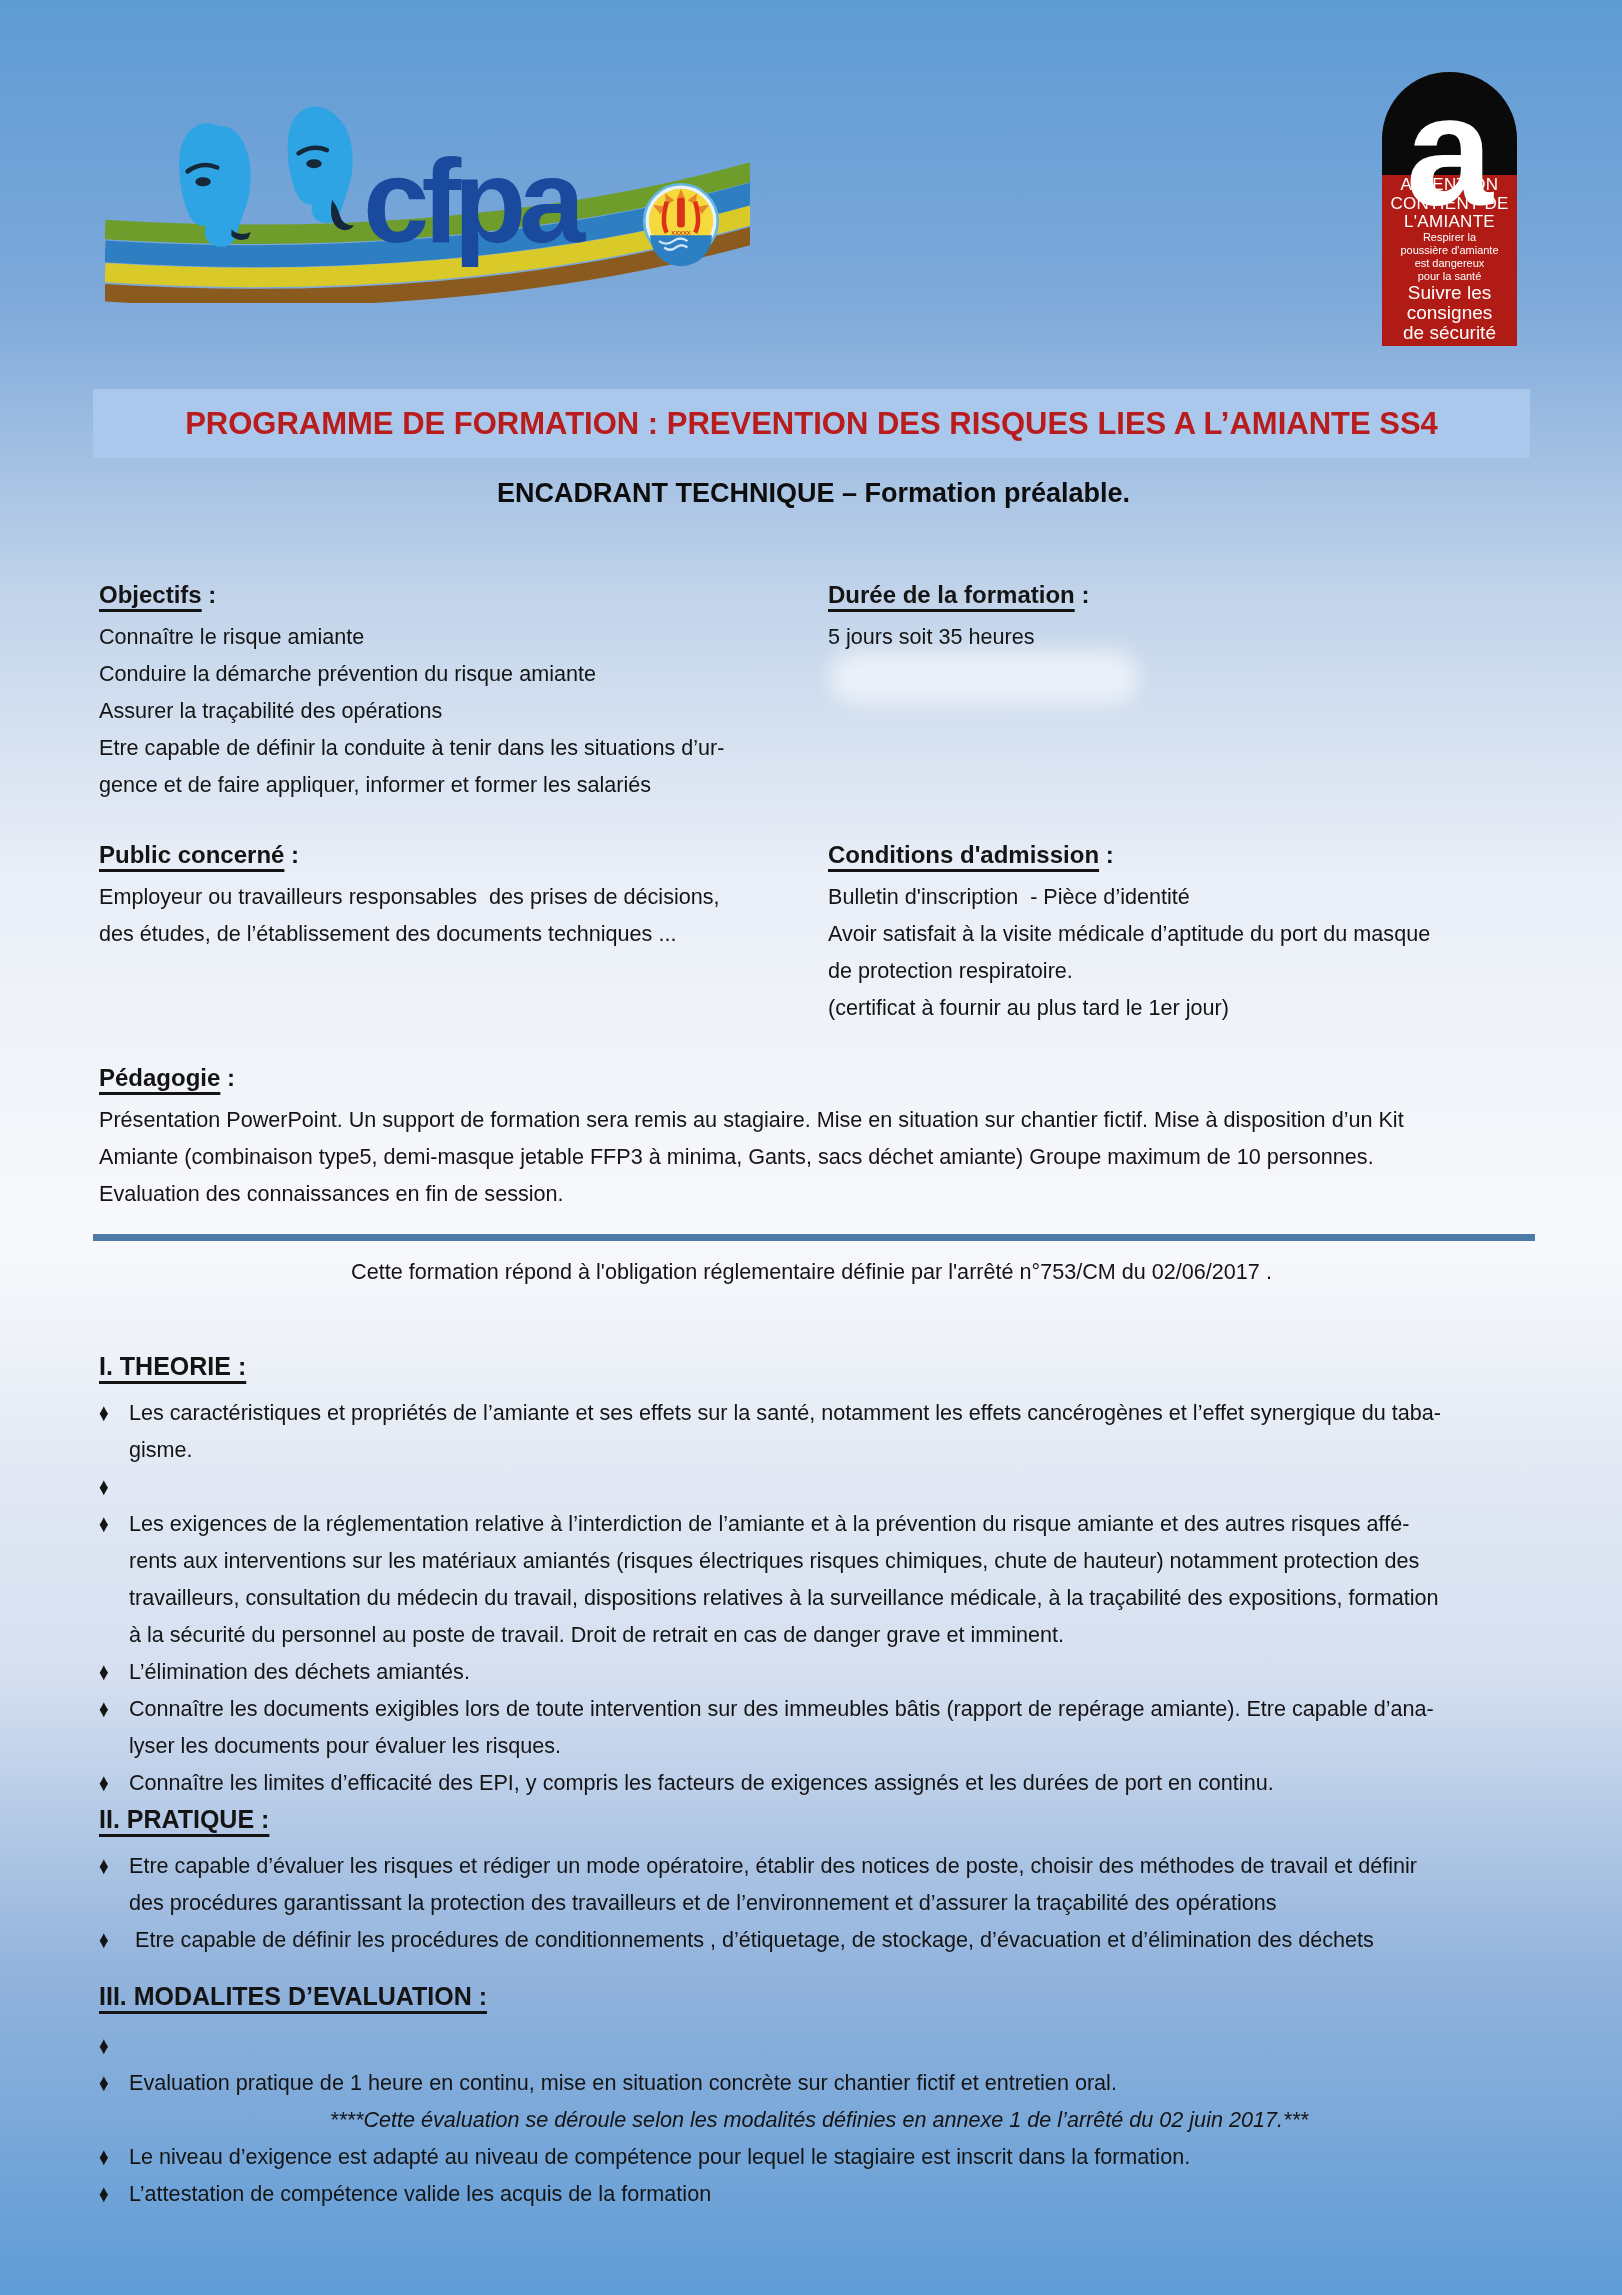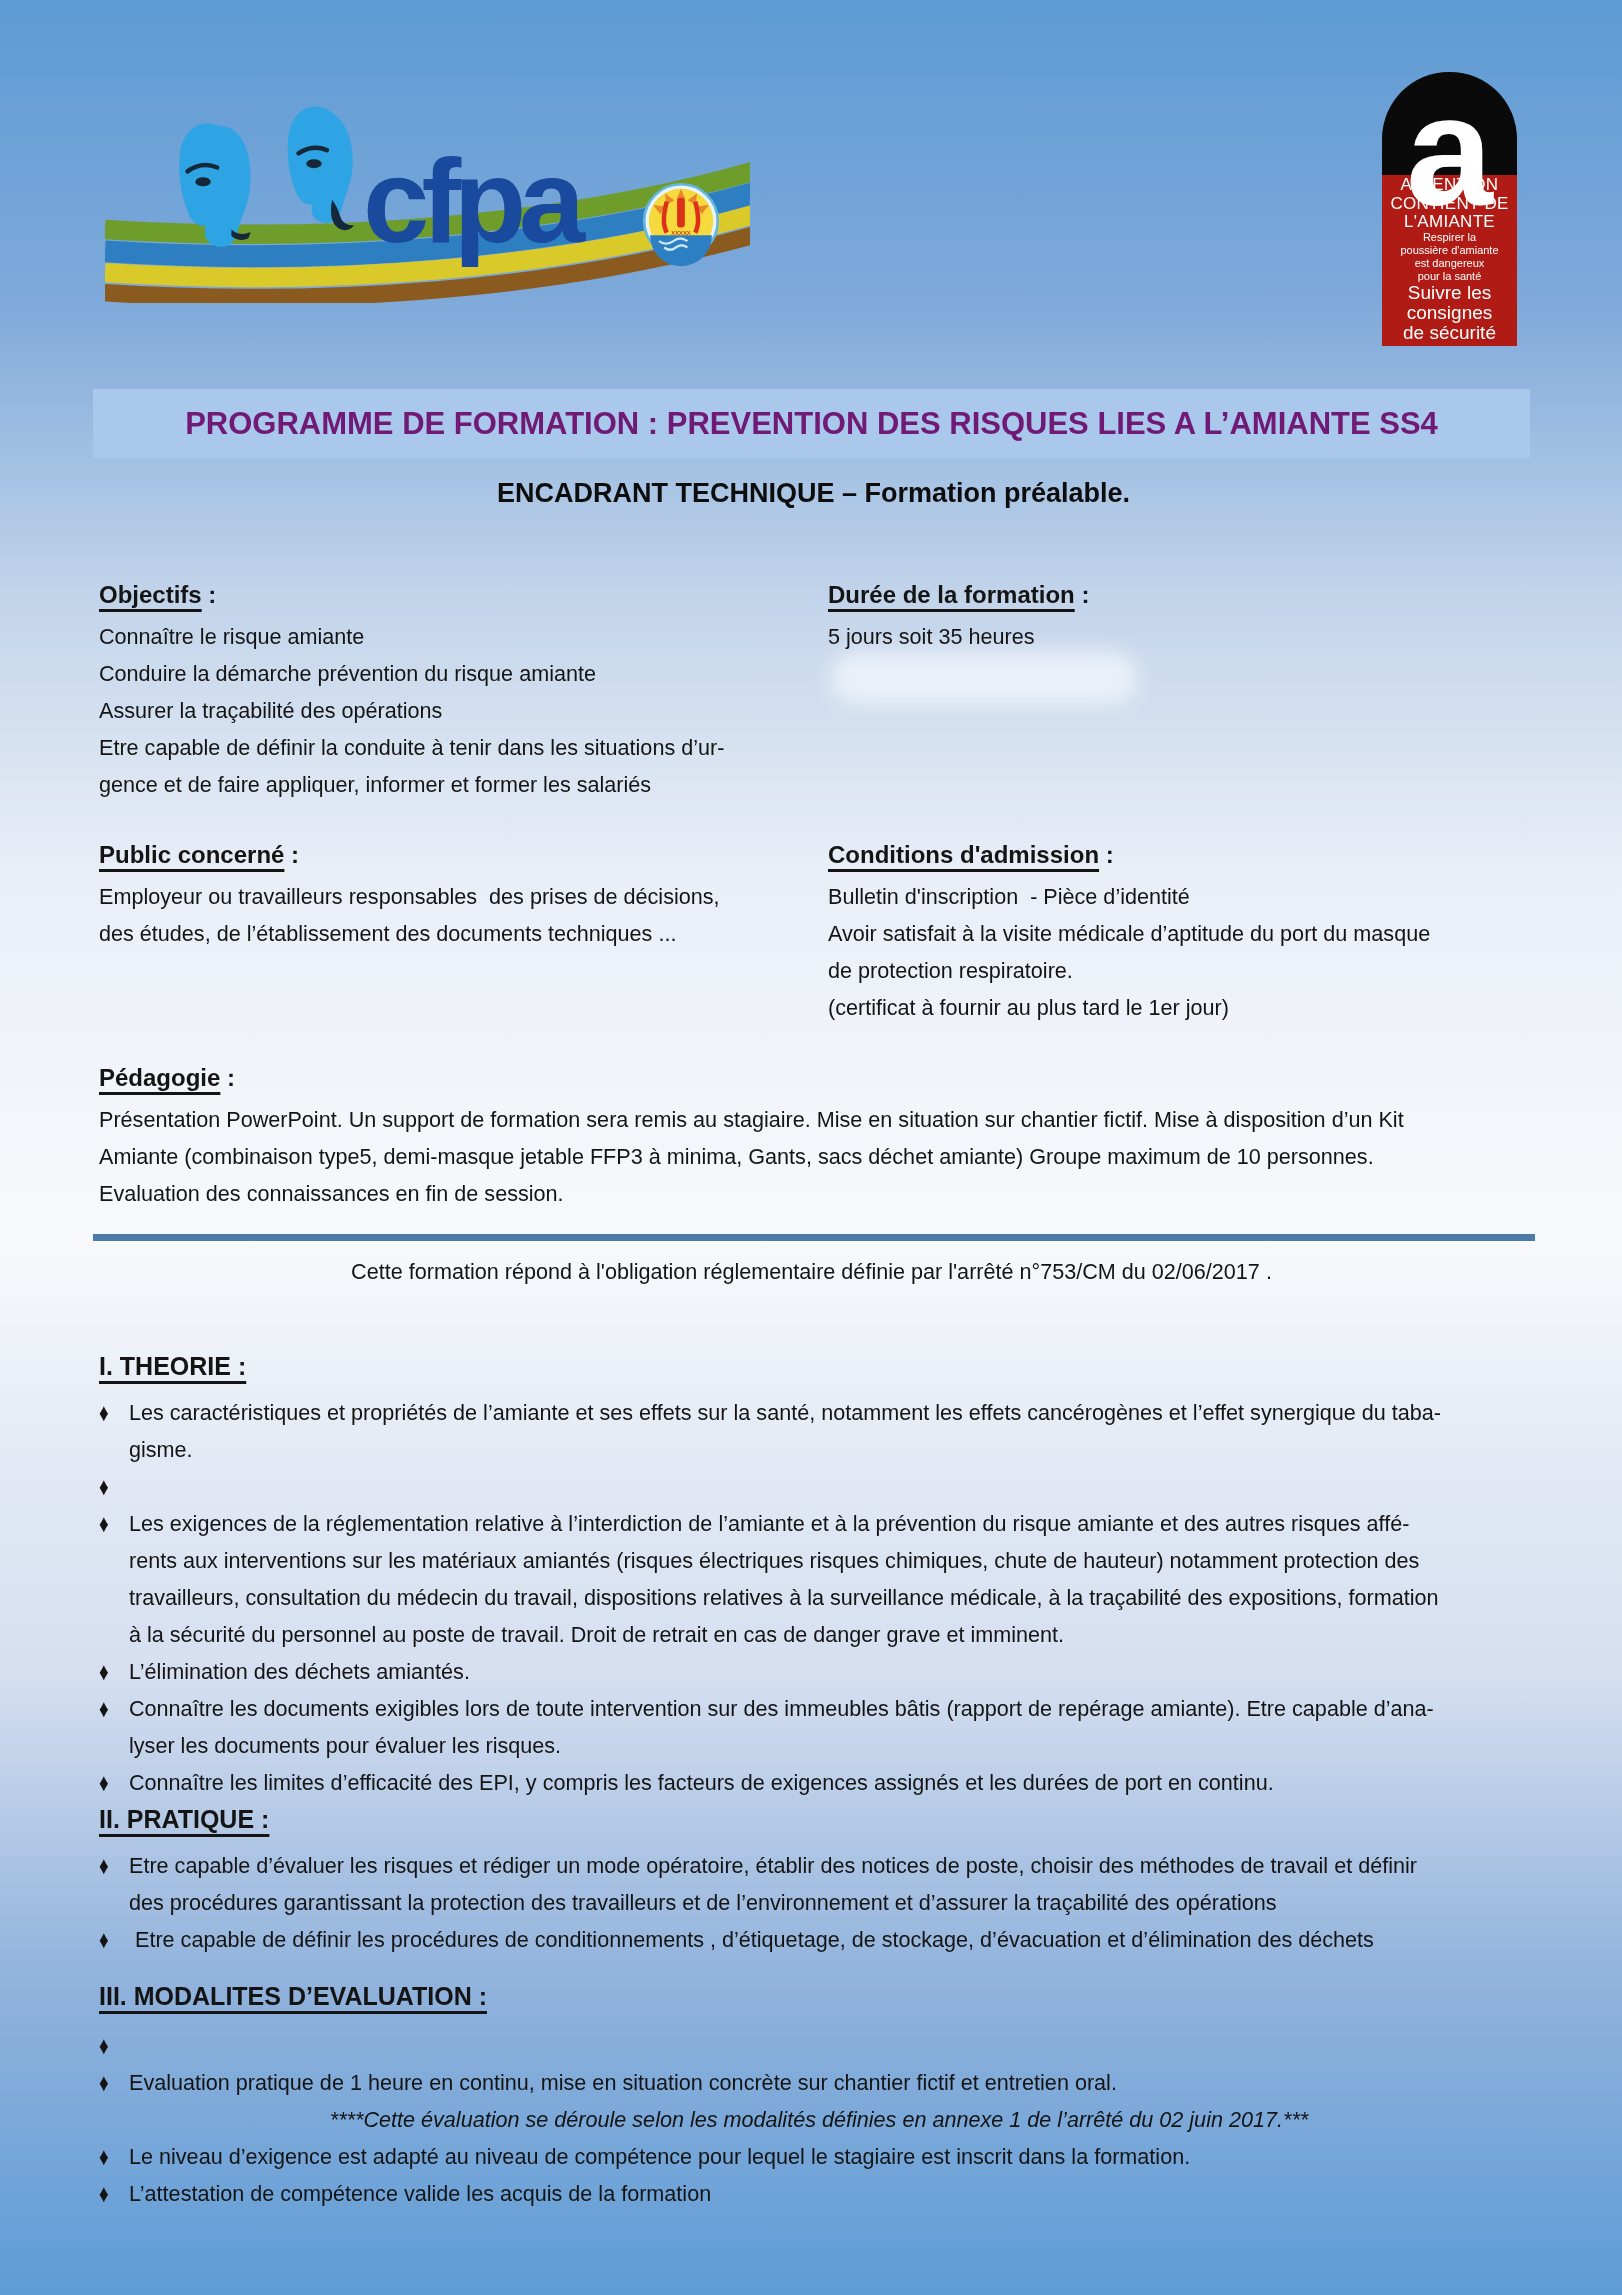--- a/index.html
+++ b/index.html
@@ -29,21 +29,21 @@
   .asb-top{height:103px;background:#0a0a0a;border-radius:67px 67px 0 0;text-align:center;}
   .asb-a{display:block;font-size:156px;line-height:156px;margin-top:-37px;color:#ffffff;font-weight:bold;}
   .asb-red{height:170px;background:#b01c15;color:#ffffff;text-align:center;padding-top:1.3px;}
   .w-big{font-size:17px;line-height:18.3px;letter-spacing:0.3px;}
   .w-small{font-size:11px;line-height:13px;}
   .w-med{font-size:19px;line-height:20px;}
 
   
   .title-bar{position:absolute;left:93px;top:389px;width:1437px;height:69px;
     background:#a9c8ec;display:flex;align-items:center;justify-content:center;}
-  .title-text{font-size:31px;font-weight:bold;color:#701a75;white-space:nowrap;}
+  .title-text{font-size:31px;font-weight:bold;color:#b91c1c;white-space:nowrap;}
   .subtitle{position:absolute;left:2px;top:478px;width:100%;text-align:center;
     font-size:27px;font-weight:bold;color:#0d0d0d;}
 
   
   .sec-h{font-size:24px;font-weight:bold;line-height:37px;white-space:pre;}
   .u{text-decoration:underline;text-decoration-thickness:2.6px;text-underline-offset:5.9px;}
   .body-pre{white-space:pre;font-size:21.6px;line-height:37px;margin-top:5.2px;}
   .col{position:absolute;width:710px;}
   #row1-left{left:99px;top:576px;}
   #row1-right{left:828px;top:576px;}

